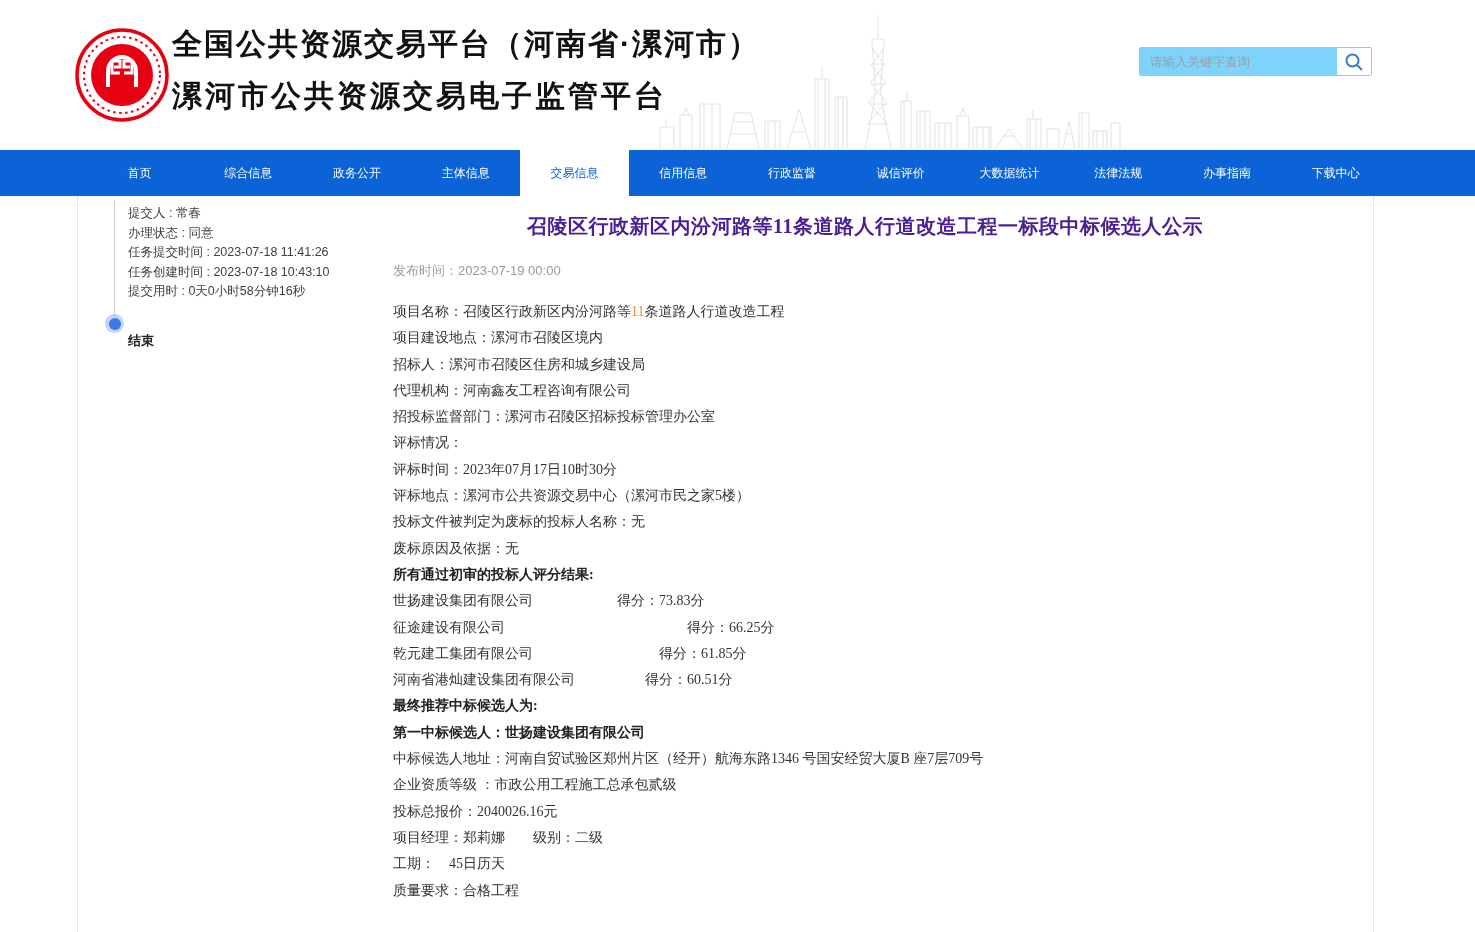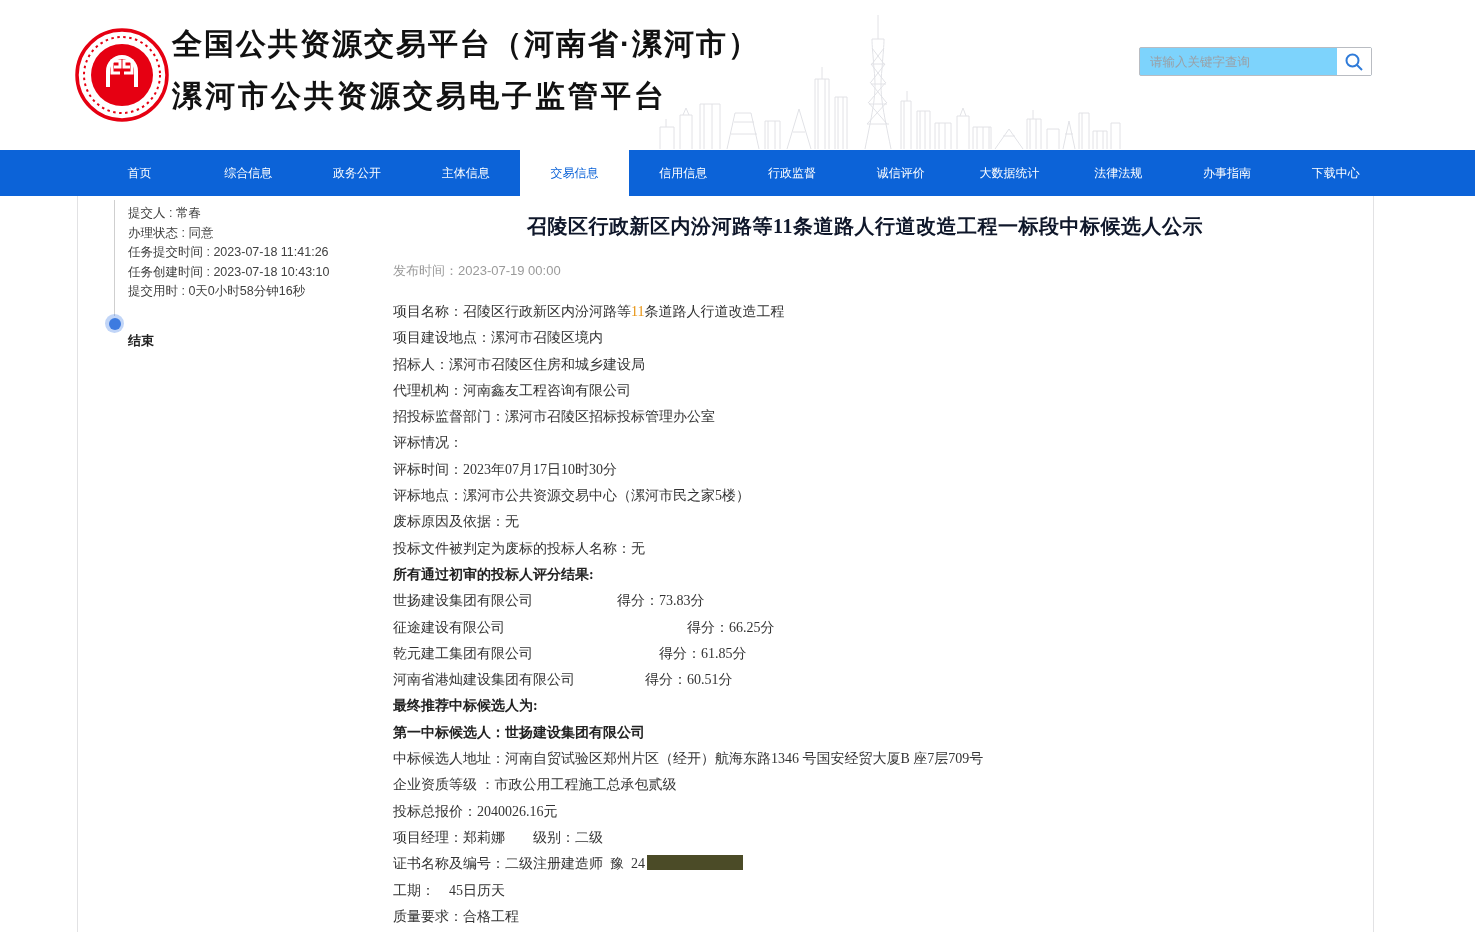--- a/index.html
+++ b/index.html
@@ -42,21 +42,21 @@
   .timeline-dot { position:absolute; left:9px; top:118px; width:19px; height:19px; border-radius:50%;
     background:rgba(77,134,232,.35); display:flex; align-items:center; justify-content:center; }
   .timeline-dot .inner { width:12px; height:12px; border-radius:50%; background:#3d7be0; }
   .sidebar-fields { position:absolute; left:32px; top:8px; }
   .sidebar-field { font-size:12.5px; color:#404040; line-height:19.5px; white-space:nowrap; }
   .end-label { position:absolute; left:32px; top:136px; font-size:13px; font-weight:700; color:#222; }
 
   
   .article { position:absolute; left:357px; top:196px; width:1016px; height:736px; background:#fff;
     padding:0 36px; font-family:"Liberation Serif","DejaVu Serif",serif; }
-  .doc-title { margin-top:17px; text-align:center; font-size:20px; font-weight:700; color:#0f172a;
+  .doc-title { margin-top:17px; text-align:center; font-size:20px; font-weight:700; color:#4c1d95;
     letter-spacing:.5px; }
   .publish { margin-top:22px; font-size:13px; color:#9a9a9a;
     font-family:"Liberation Sans",sans-serif; }
   .doc-lines { margin-top:19px; }
   .doc-line { font-size:14px; color:#333; line-height:26.3px; white-space:pre-wrap; }
   .doc-line.bold { font-weight:700; color:#222; }
   .hl { color:#e8930f; }
   .redact { display:inline-block; width:96px; height:15px; background:#4b4b27;
     vertical-align:-2px; margin-left:2px; }
 </style>
@@ -160,33 +160,32 @@
     <div class="publish">发布时间：2023-07-19 00:00</div>
     <div class="doc-lines" id="doc-lines">
         <div class="doc-line"><span>项目名称：召陵区行政新区内汾河路等</span><span class="hl">11</span><span>条道路人行道改造工程</span></div>
         <div class="doc-line"><span>项目建设地点：漯河市召陵区境内</span></div>
         <div class="doc-line"><span>招标人：漯河市召陵区住房和城乡建设局</span></div>
         <div class="doc-line"><span>代理机构：河南鑫友工程咨询有限公司</span></div>
         <div class="doc-line"><span>招投标监督部门：漯河市召陵区招标投标管理办公室</span></div>
         <div class="doc-line"><span>评标情况：</span></div>
         <div class="doc-line"><span>评标时间：2023年07月17日10时30分</span></div>
         <div class="doc-line"><span>评标地点：漯河市公共资源交易中心（漯河市民之家5楼）</span></div>
+        <div class="doc-line"><span>投标文件被判定为废标的投标人名称：无</span></div>
         <div class="doc-line"><span>废标原因及依据：无</span></div>
-        <div class="doc-line"><span>投标文件被判定为废标的投标人名称：无</span></div>
         <div class="doc-line bold"><span>所有通过初审的投标人评分结果:</span></div>
         <div class="doc-line"><span>世扬建设集团有限公司　　　　　　得分：73.83分</span></div>
         <div class="doc-line"><span>征途建设有限公司　　　　　　　　　　　　　得分：66.25分</span></div>
         <div class="doc-line"><span>乾元建工集团有限公司　　　　　　　　　得分：61.85分</span></div>
         <div class="doc-line"><span>河南省港灿建设集团有限公司　　　　　得分：60.51分</span></div>
         <div class="doc-line bold"><span>最终推荐中标候选人为:</span></div>
         <div class="doc-line bold"><span>第一中标候选人：世扬建设集团有限公司</span></div>
         <div class="doc-line"><span>中标候选人地址：河南自贸试验区郑州片区（经开）航海东路1346 号国安经贸大厦B 座7层709号</span></div>
         <div class="doc-line"><span>企业资质等级 ：市政公用工程施工总承包贰级</span></div>
         <div class="doc-line"><span>投标总报价：2040026.16元</span></div>
         <div class="doc-line"><span>项目经理：郑莉娜　　级别：二级</span></div>
-        <div class="doc-line"><span>证书名称及编号：二级注册建造师  豫  24</span><span class="redact"></span></div>
         <div class="doc-line"><span>工期：　45日历天</span></div>
         <div class="doc-line"><span>质量要求：合格工程</span></div>
         <div class="doc-line"></div>
       </div>
   </div>
 
 </div>
 
 </body></html>

